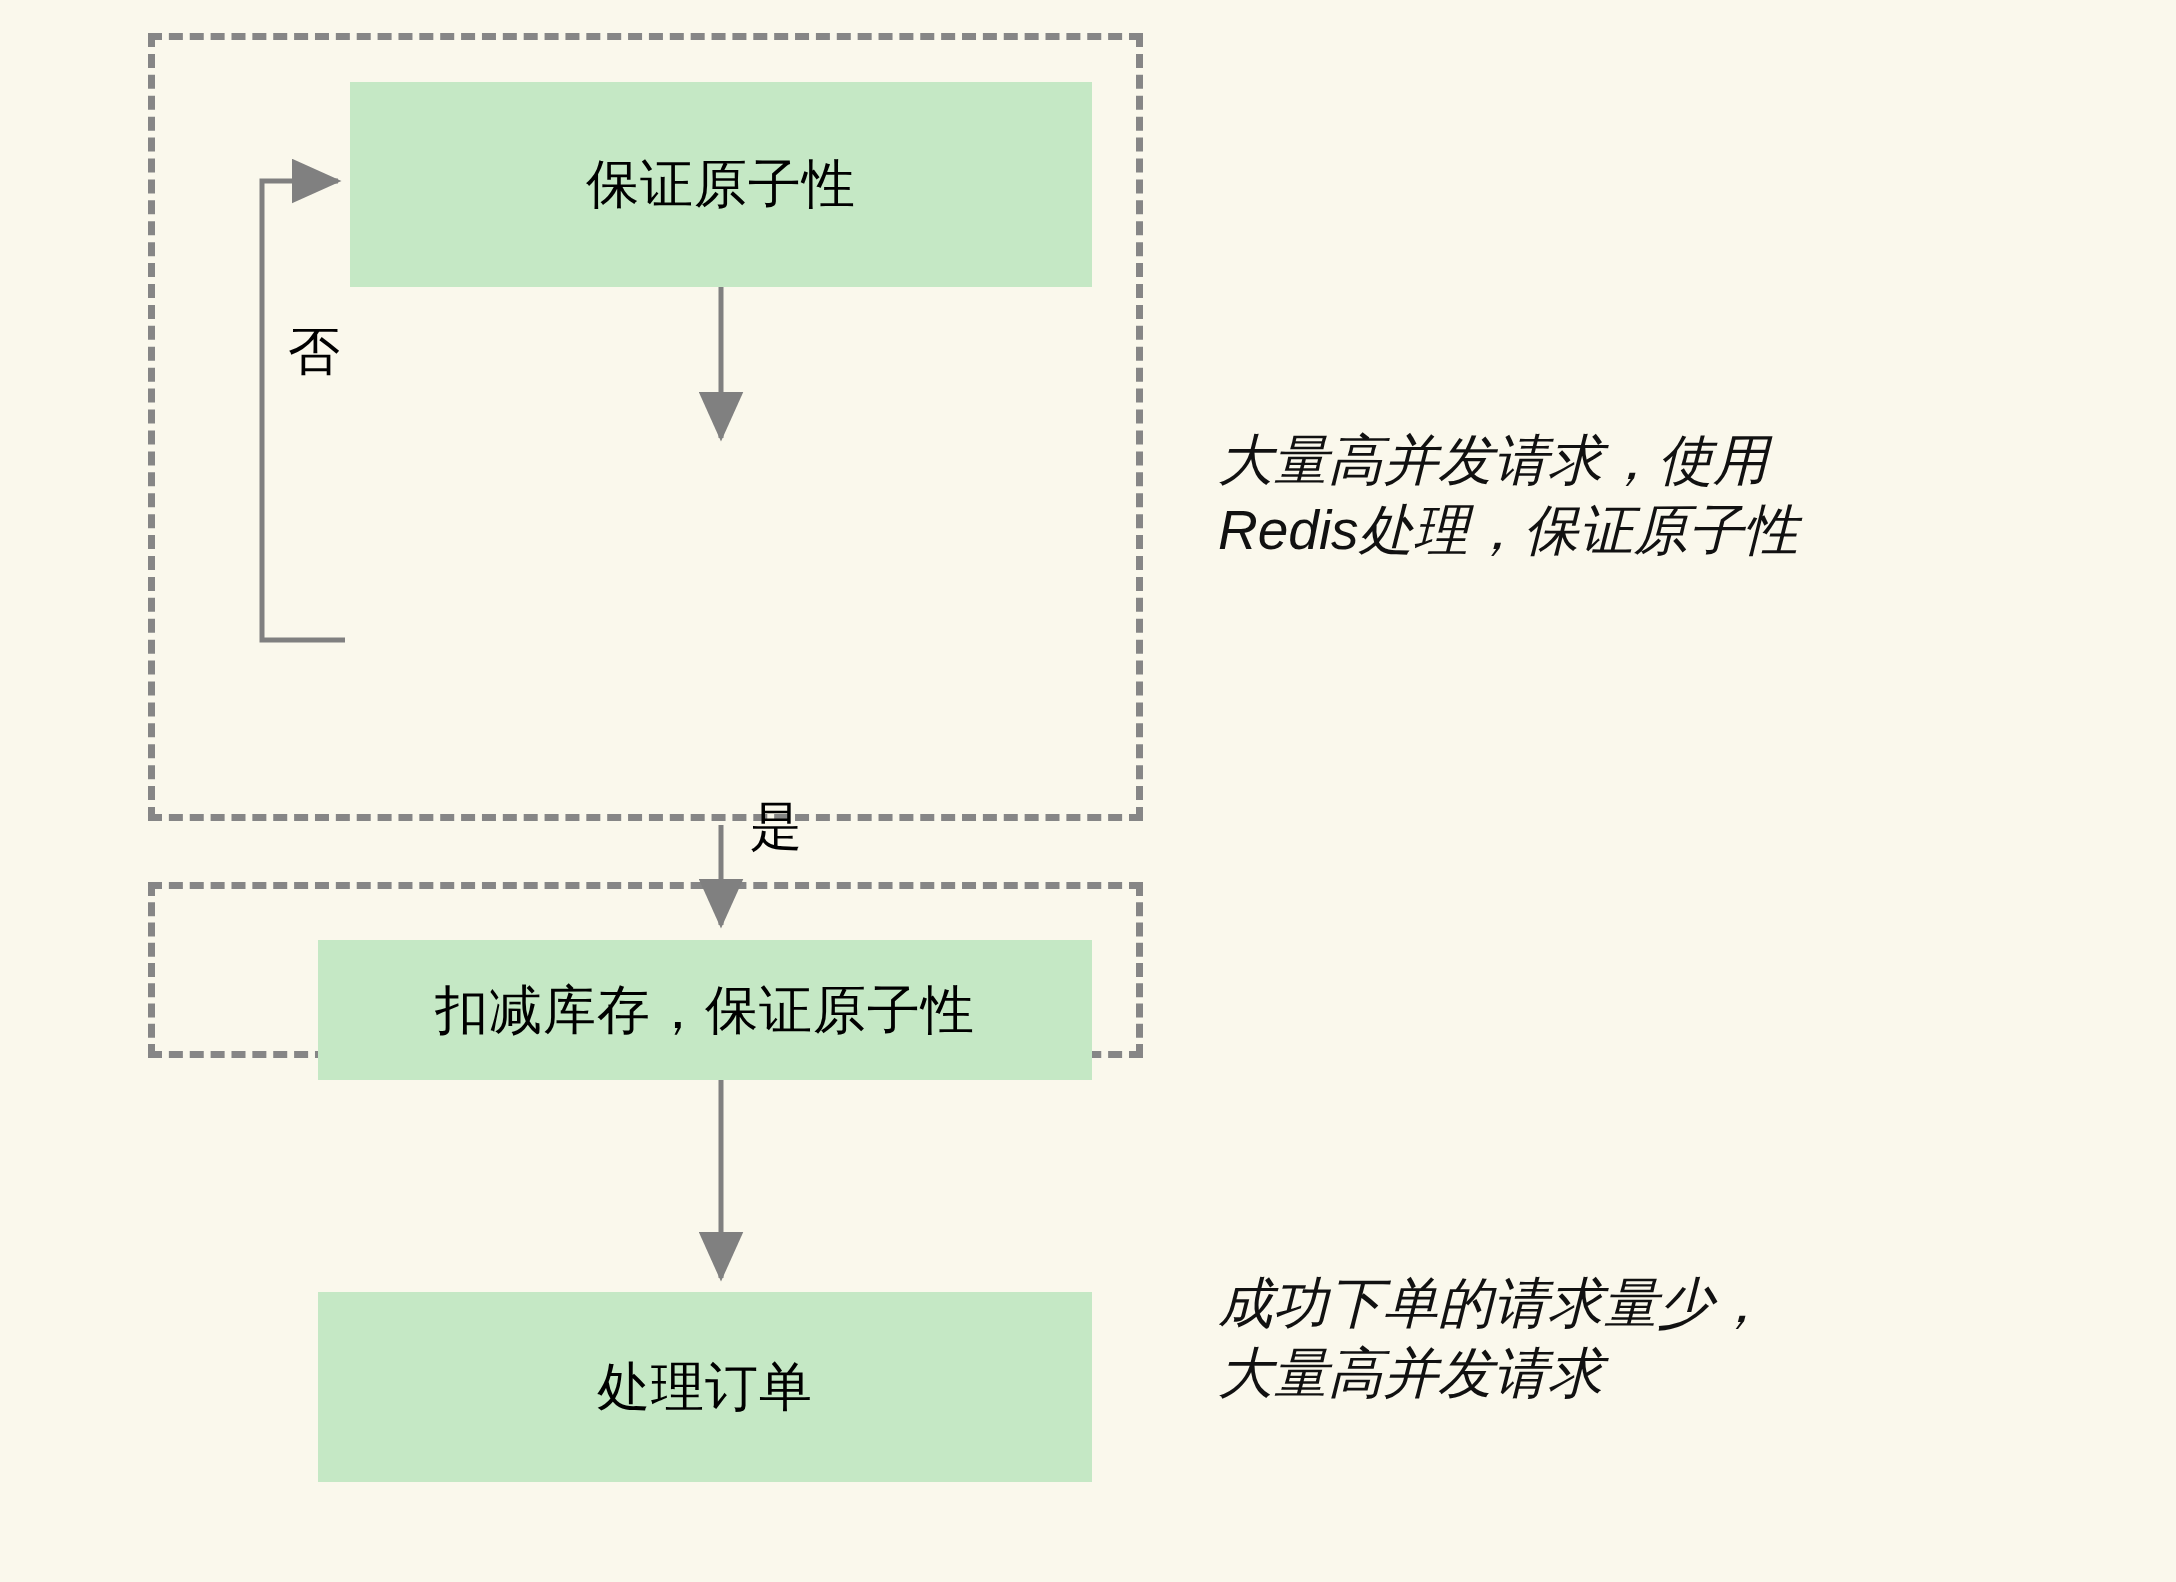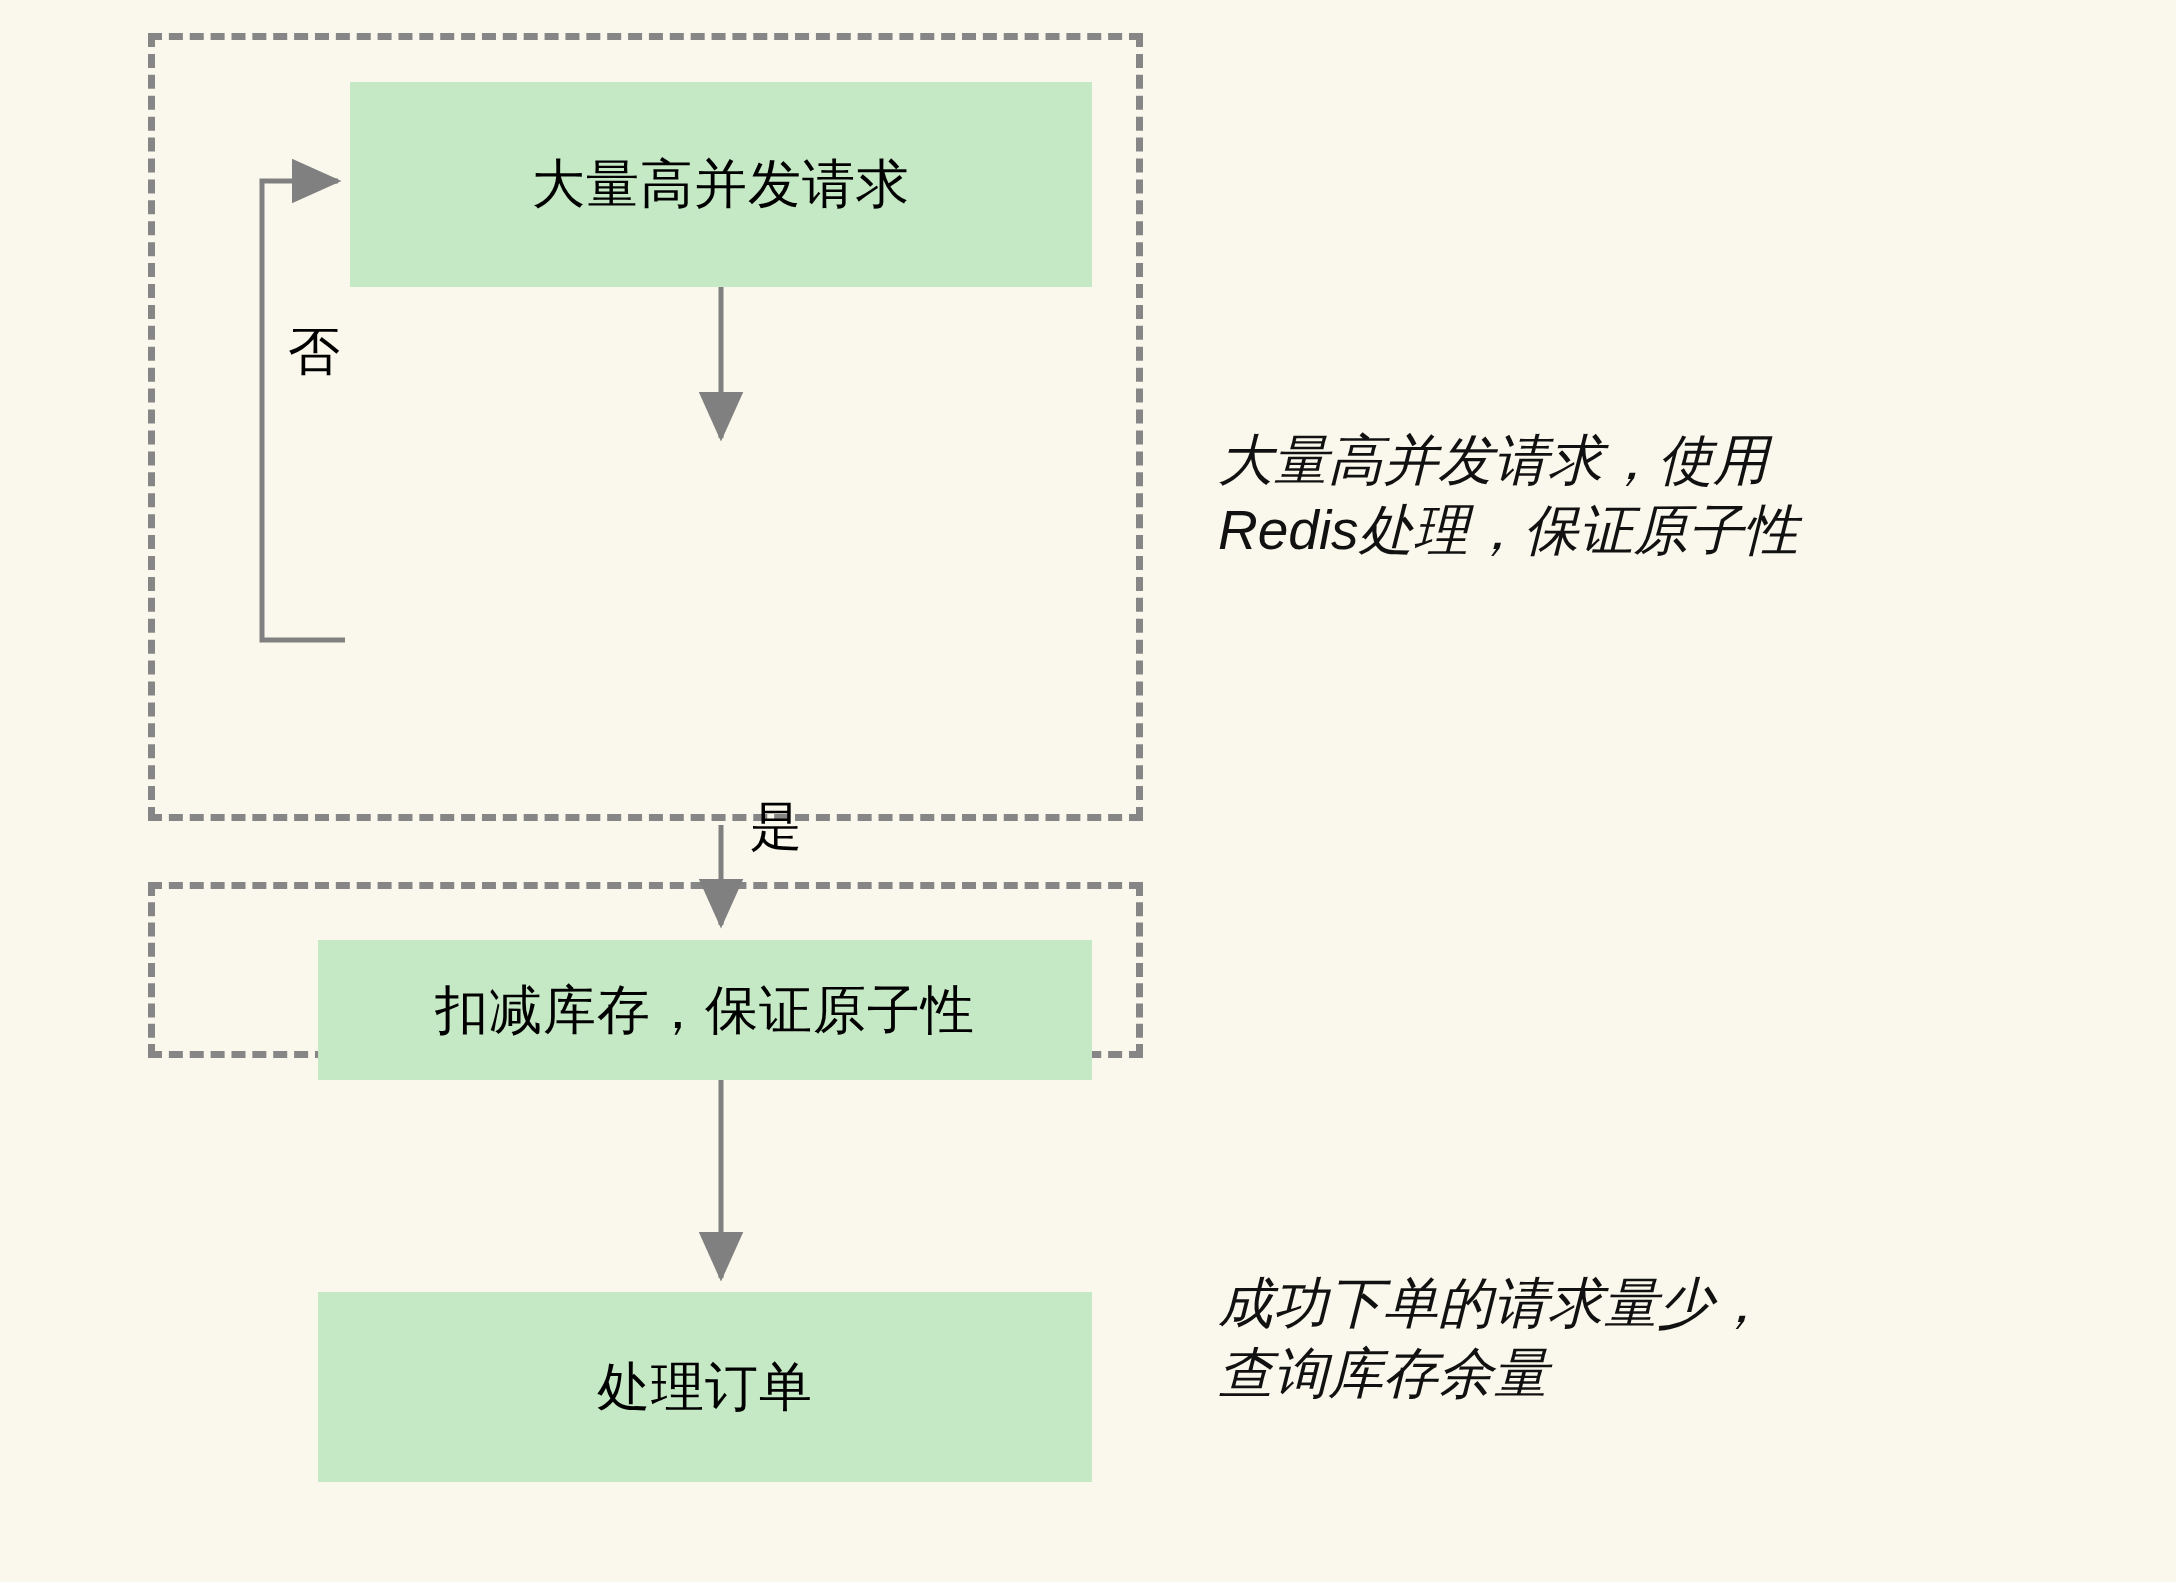--- a/index.html
+++ b/index.html
@@ -171,28 +171,28 @@
 
     <line x1="721" y1="287" x2="721" y2="438" stroke="#808080" stroke-width="5" marker-end="url(#arrowhead)"></line>
 
     <path d="M345,640 L262,640 L262,181 L338,181" fill="none" stroke="#808080" stroke-width="5" marker-end="url(#arrowhead)"></path>
 
     <line x1="721" y1="825" x2="721" y2="925" stroke="#808080" stroke-width="5" marker-end="url(#arrowhead)"></line>
 
     <line x1="721" y1="1080" x2="721" y2="1278" stroke="#808080" stroke-width="5" marker-end="url(#arrowhead)"></line>
   </svg>
 
-  <div id="box-query" class="proc-box">大量高并发请求</div>
+  <div id="box-query" class="proc-box">保证原子性</div>
 
 
   <div id="box-deduct" class="proc-box">扣减库存，保证原子性</div>
 
   <div id="box-order" class="proc-box">处理订单</div>
 
   <span id="label-no" class="edge-label">否</span>
   <span id="label-yes" class="edge-label">是</span>
 
   <div id="annotation-redis" class="annotation">大量高并发请求，使用
 Redis处理，保证原子性</div>
   <div id="annotation-db" class="annotation">成功下单的请求量少，
-查询库存余量</div>
+大量高并发请求</div>
 
 </div>
 
 </body></html>

